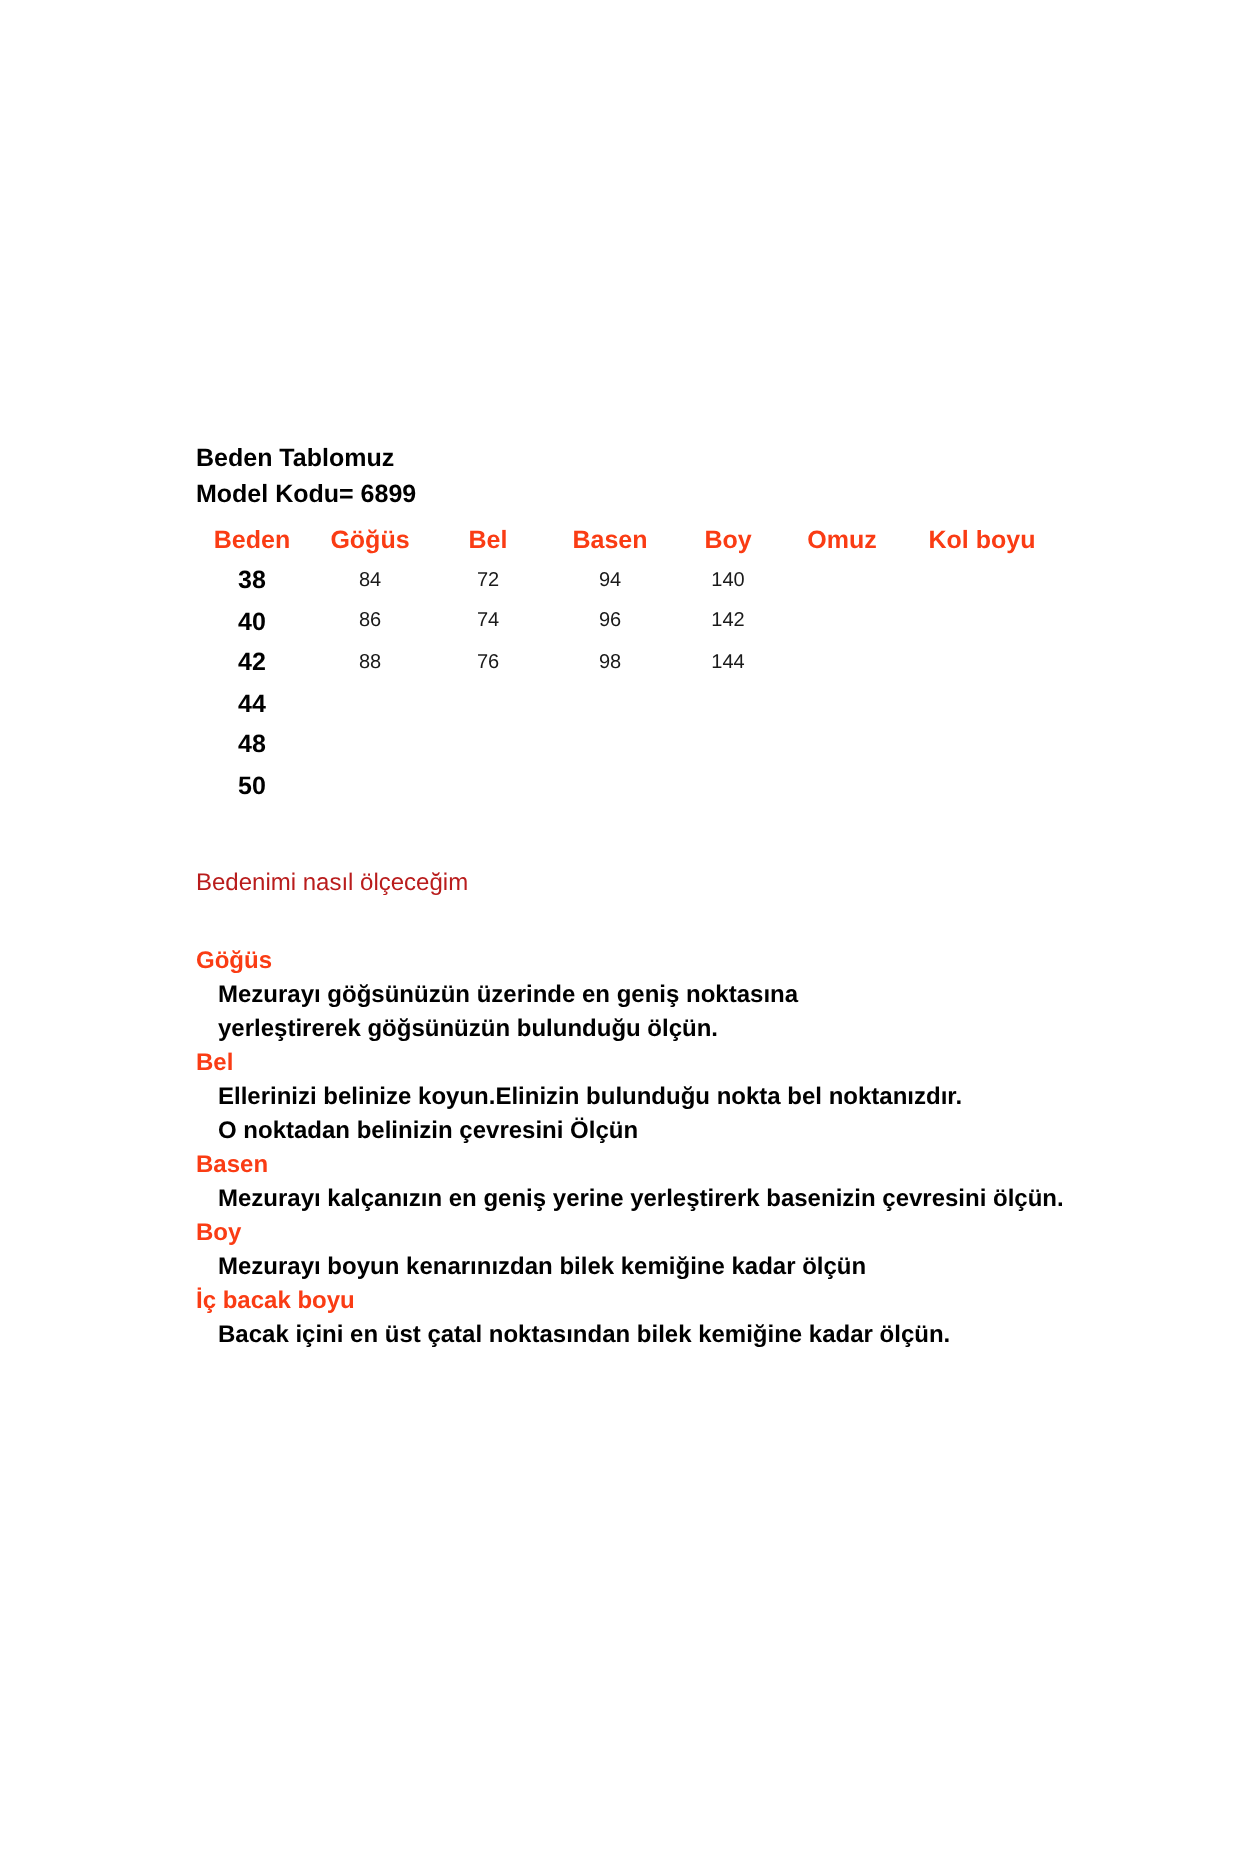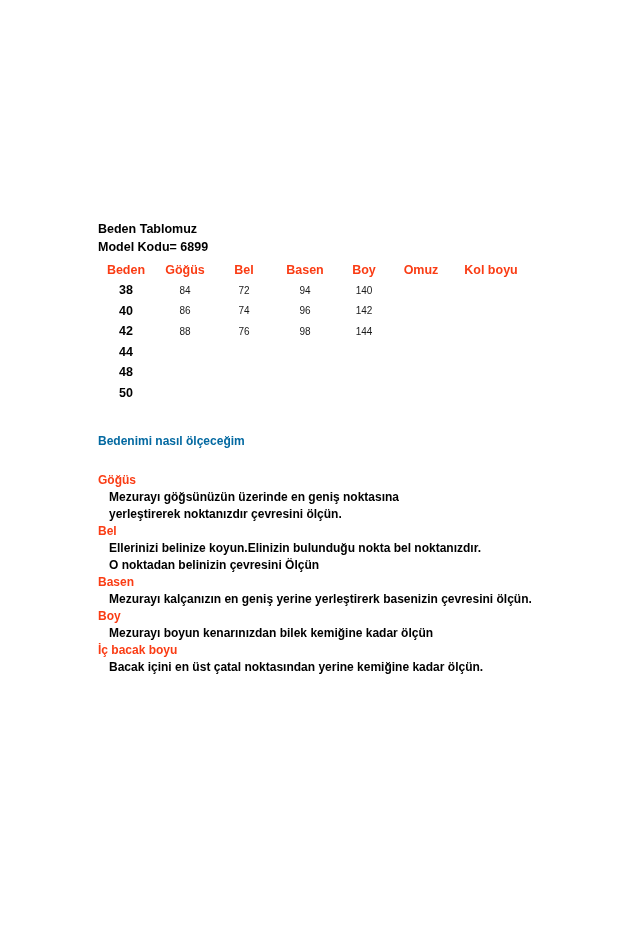--- a/index.html
+++ b/index.html
@@ -73,22 +73,22 @@
   .col-boy    { width: 52px; }
   .col-omuz   { width: 62px; }
   .col-kol    { width: 78px; }
 
   
   .guide {
     margin-top: 30px;
   }
   .guide-title {
     font-size: 12px;
-    font-weight: bold;
-    color: #0369a1;
+    font-weight: normal;
+    color: #b91c1c;
     line-height: 17px;
     margin-bottom: 22px;
     white-space: pre;
   }
   .guide-block {
     margin: 0;
   }
   .guide-heading {
     font-size: 12px;
     font-weight: bold;
@@ -194,39 +194,39 @@
       </tbody>
     </table>
 
     <div class="guide">
 
       <div class="guide-title">Bedenimi nasıl ölçeceğim</div>
 
       <div class="guide-block">
         <div class="guide-heading">Göğüs</div>
         <div class="guide-line">Mezurayı göğsünüzün üzerinde en geniş noktasına</div>
-        <div class="guide-line">yerleştirerek noktanızdır çevresini ölçün.</div>
+        <div class="guide-line">yerleştirerek göğsünüzün bulunduğu ölçün.</div>
       </div>
 
       <div class="guide-block">
         <div class="guide-heading">Bel</div>
         <div class="guide-line">Ellerinizi belinize koyun.Elinizin bulunduğu nokta bel noktanızdır.</div>
         <div class="guide-line">O noktadan belinizin çevresini Ölçün</div>
       </div>
 
       <div class="guide-block">
         <div class="guide-heading">Basen</div>
         <div class="guide-line">Mezurayı kalçanızın en geniş yerine yerleştirerk basenizin çevresini ölçün.</div>
       </div>
 
       <div class="guide-block">
         <div class="guide-heading">Boy</div>
         <div class="guide-line">Mezurayı boyun kenarınızdan bilek kemiğine kadar ölçün</div>
       </div>
 
       <div class="guide-block">
         <div class="guide-heading">İç bacak boyu</div>
-        <div class="guide-line">Bacak içini en üst çatal noktasından yerine kemiğine kadar ölçün.</div>
+        <div class="guide-line">Bacak içini en üst çatal noktasından bilek kemiğine kadar ölçün.</div>
       </div>
 
     </div>
   </div>
 </div>
 
 </body></html>

